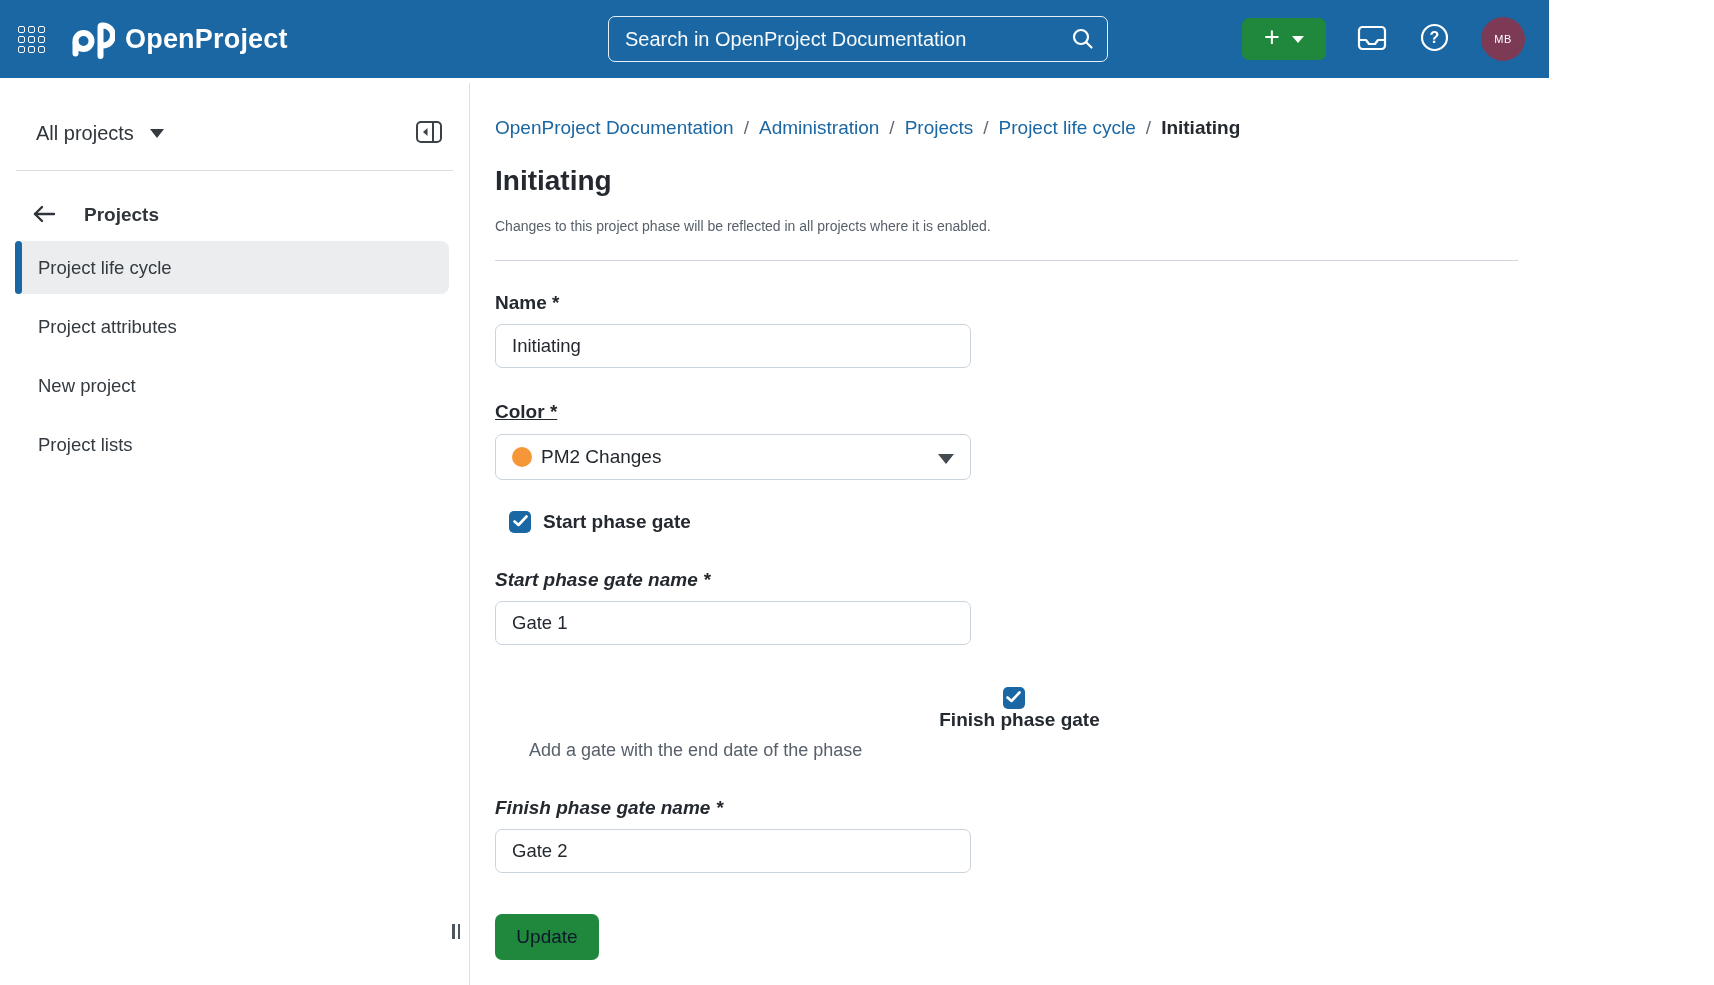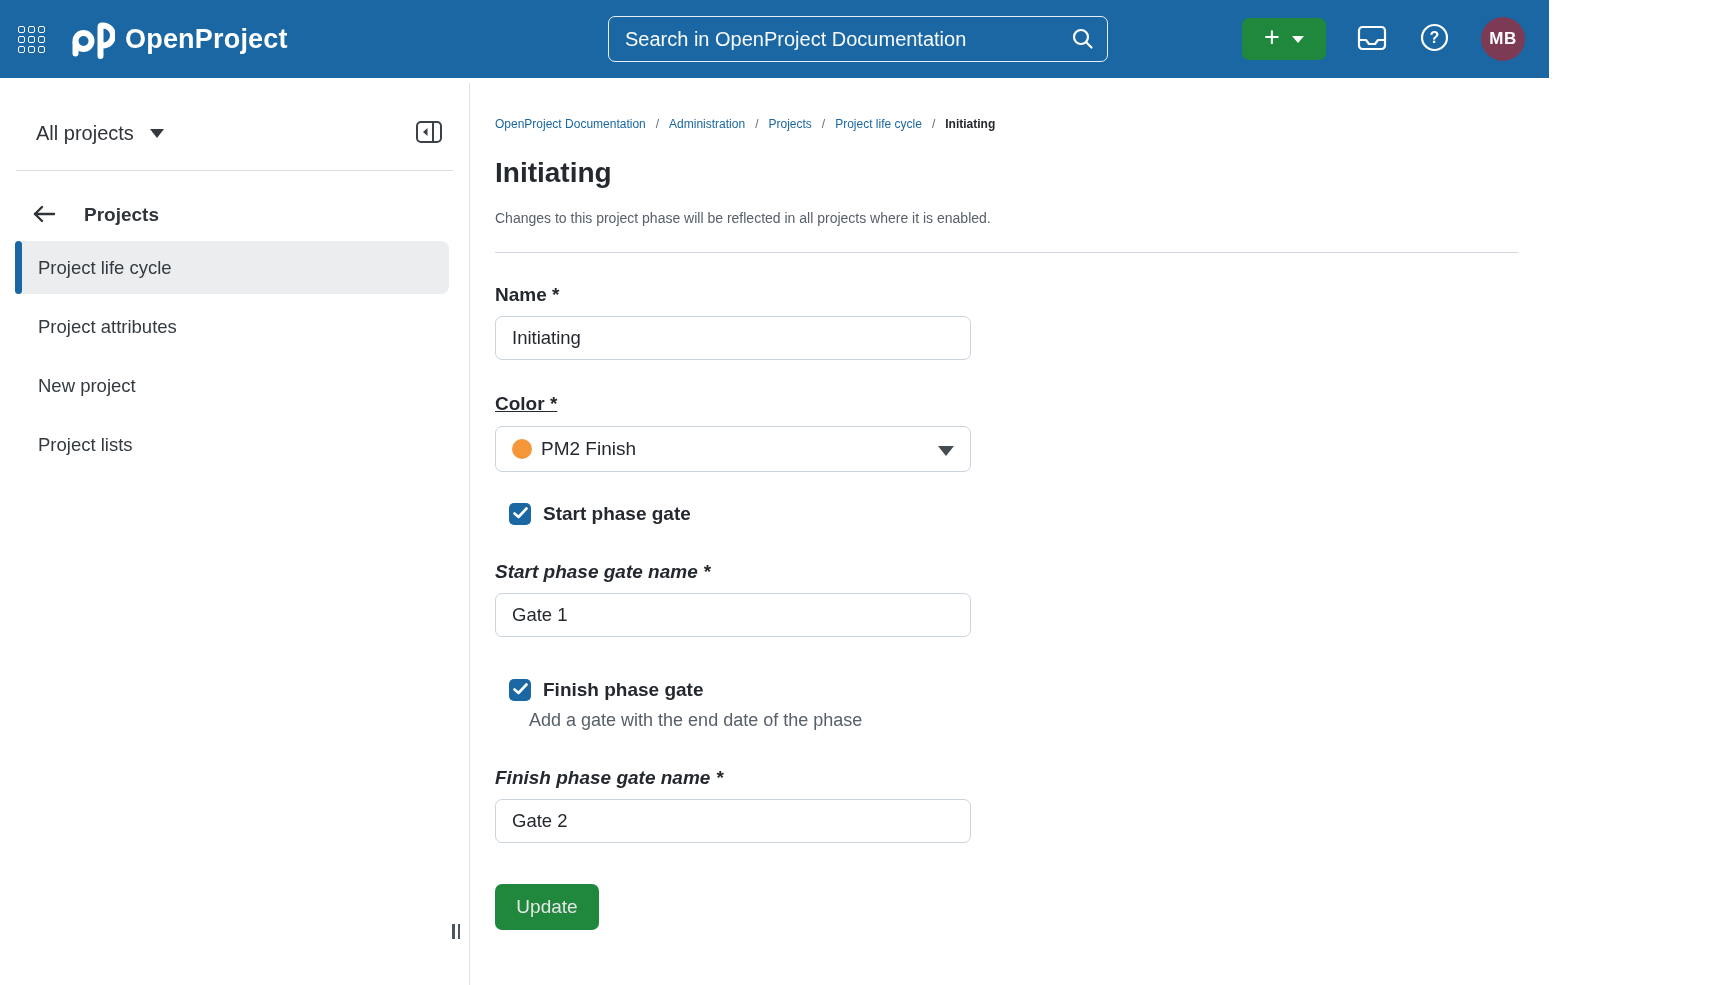--- a/index.html
+++ b/index.html
@@ -26,21 +26,21 @@
   .topbar-right { position:absolute; right:0; top:0; height:78px; display:flex; align-items:center; }
   .add-btn { width:84px; height:42px; background:#1F883D; border:none; border-radius:7px;
              display:flex; align-items:center; justify-content:center; gap:12px; cursor:pointer; }
   .add-plus { color:#fff; font-size:27px; font-weight:400; line-height:1; margin-top:-3px; }
   .caret-down-white { width:0; height:0; border-left:6px solid transparent;
              border-right:6px solid transparent; border-top:7px solid #fff; }
   .icon-btn { background:none; border:none; cursor:pointer; display:flex; align-items:center; }
   .inbox-btn { margin-left:30px; }
   .help-btn { margin-left:32px; }
   .avatar { width:44px; height:44px; border-radius:50%; background:#7D3A55; color:#fff;
-            font-size:17px; font-weight:700; display:flex; align-items:center; justify-content:center;
+            font-size:11px; font-weight:400; display:flex; align-items:center; justify-content:center;
             margin-left:32px; margin-right:24px; cursor:pointer; letter-spacing:0.5px; }
 
   
   .sidebar { position:absolute; top:83px; left:0; width:470px; bottom:0; background:#fff;
              border-right:1px solid #DDE2E7; }
   .scope-row { display:flex; align-items:center; margin:26px 26px 0 36px; height:48px; }
   .scope-label { font-size:20px; font-weight:500; color:#2F353A; cursor:pointer; }
   .caret-down-dark { width:0; height:0; border-left:7px solid transparent;
              border-right:7px solid transparent; border-top:9px solid #333A40;
              margin-left:16px; cursor:pointer; }
@@ -54,21 +54,21 @@
               border-radius:8px; padding-left:23px; font-size:18.5px; color:#333B41; cursor:pointer; }
   .nav-item.selected { background:#ECEDEF; }
   .nav-item.selected .accent { position:absolute; left:0; top:0; bottom:0; width:7px;
               background:#1A67A3; border-radius:5px; }
   .resize-handle { position:absolute; right:9px; bottom:46px; display:flex; gap:3px; cursor:col-resize; }
   .resize-handle i { width:2.5px; height:15px; background:#4D565E; display:block; }
 
   
   .main { position:absolute; top:78px; left:471px; right:0; bottom:0; background:#fff;
           padding:0 31px 0 24px; overflow:hidden; }
-  .breadcrumb { display:flex; align-items:center; gap:10px; margin-top:39px; font-size:12px; }
+  .breadcrumb { display:flex; align-items:center; gap:10px; margin-top:39px; font-size:19px; }
   .breadcrumb a { color:#1A67A3; text-decoration:none; cursor:pointer; }
   .crumb-sep { color:#636C76; }
   .crumb-current { color:#24292F; font-weight:700; }
   .page-title { margin-top:26px; font-size:28px; font-weight:700; color:#24292F; }
   .page-subtitle { margin-top:21px; font-size:14px; color:#57606A; }
   .main-divider { height:1px; background:#D0D7DE; margin-top:26px; }
 
   .form-label { font-size:19px; font-weight:700; color:#24292F; }
   .lbl-name { margin-top:31px; }
   .text-input { display:block; width:476px; height:44px; border:1px solid #CBD4DC; border-radius:7px;
@@ -78,27 +78,27 @@
   .select-box { position:relative; width:476px; height:46px; border:1px solid #CBD4DC; border-radius:7px;
                 margin-top:11px; display:flex; align-items:center; padding:0 16px; cursor:pointer;
                 background:#fff; }
   .color-dot { width:20px; height:20px; border-radius:50%; background:#F59638; flex:none; }
   .select-value { font-size:19px; color:#24292F; margin-left:9px; }
   .select-caret { position:absolute; right:16px; top:19px; width:0; height:0;
                   border-left:8px solid transparent; border-right:8px solid transparent;
                   border-top:10px solid #434B53; }
 
   .check-row { display:flex; align-items:center; margin-top:31px;padding-left:14px; }
-  .check-row.second { margin-top:42px; }
+  .check-row.second { margin-top:42px;flex-direction:column; }
   .checkbox { width:22px; height:22px; background:#1A67A3; border-radius:5px; flex:none;
               display:flex; align-items:center; justify-content:center; cursor:pointer; }
   .check-label { font-size:19px; font-weight:700; color:#24292F; margin-left:12px; cursor:pointer; }
   .check-caption { font-size:18px; color:#57606A; margin:9px 0 0 34px; }
   .lbl-gate { margin-top:36px;font-style:italic; }
-  .update-btn { margin-top:41px; width:104px; height:46px; background:#1F883D; color:#e5e5e5;
+  .update-btn { margin-top:41px; width:104px; height:46px; background:#1F883D; color:#0f172a;
                 border:none; border-radius:7px; font-size:19px; cursor:pointer;
                 font-family:"Liberation Sans", sans-serif; }
 </style>
 </head>
 <body>
 
 <div class="canvas">
 
   <header class="topbar">
     <div class="grid-icon">
@@ -225,21 +225,21 @@
     <p class="page-subtitle">Changes to this project phase will be reflected in all projects where it is enabled.</p>
     <div class="main-divider"></div>
 
     <form>
       <div class="form-label lbl-name">Name *</div>
       <input class="text-input" type="text" value="Initiating" style="">
 
       <div class="form-label lbl-color">Color *</div>
       <div class="select-box">
         <span class="color-dot"></span>
-        <span class="select-value">PM2 Finish</span>
+        <span class="select-value">PM2 Changes</span>
         <span class="select-caret"></span>
       </div>
 
       <div class="check-row">
         <span class="checkbox">
           <span>
             <svg width="15" height="12" viewBox="0 0 15 12" fill="none">
               <path d="M1.5 6.5 L5.5 10 L13.5 1.5" stroke="#fff" stroke-width="2.6" stroke-linecap="round" stroke-linejoin="round"></path>
             </svg>
           </span>

